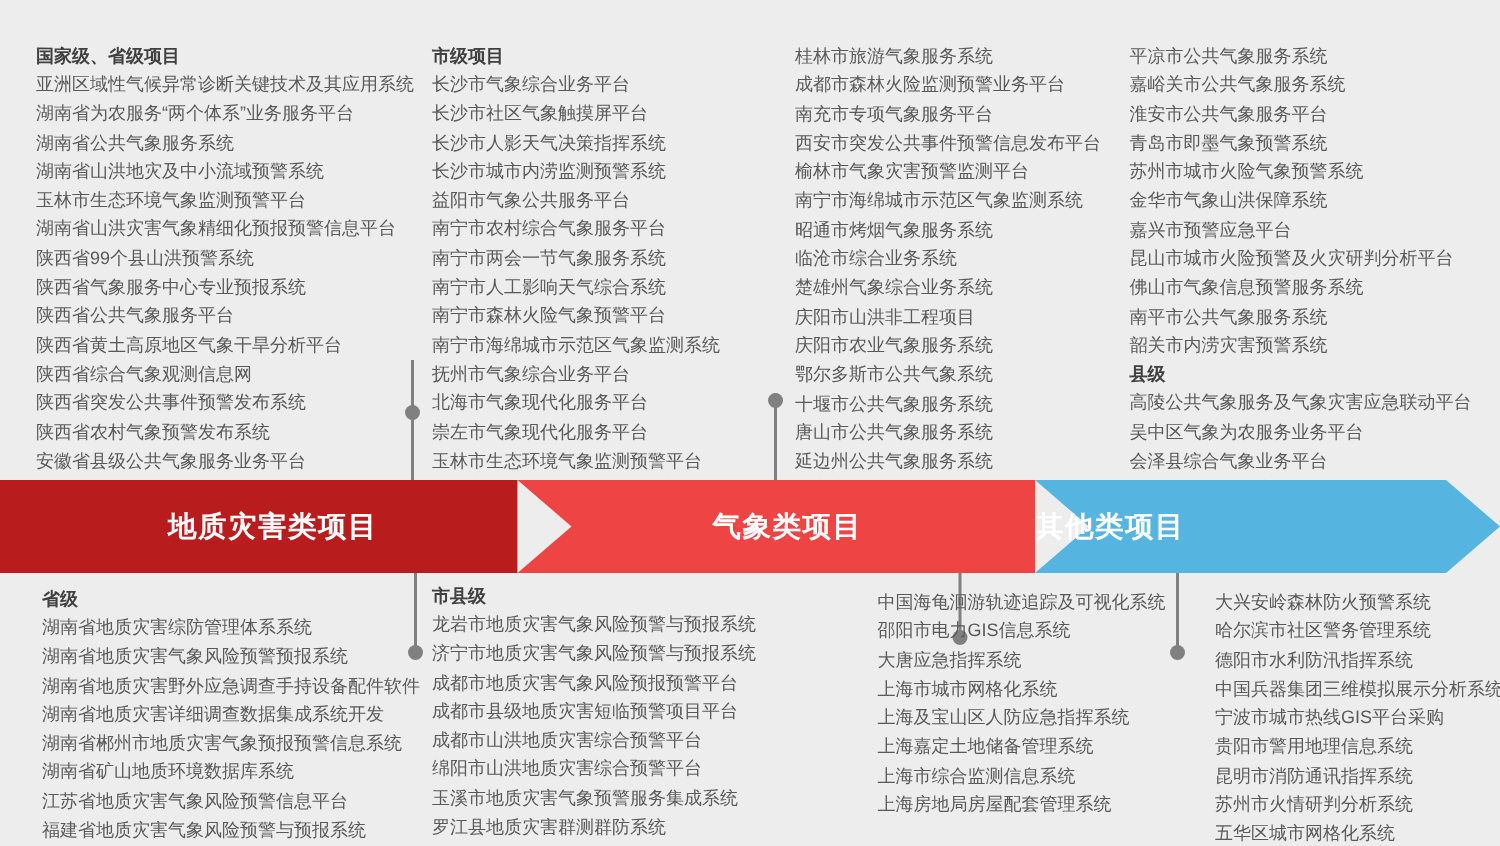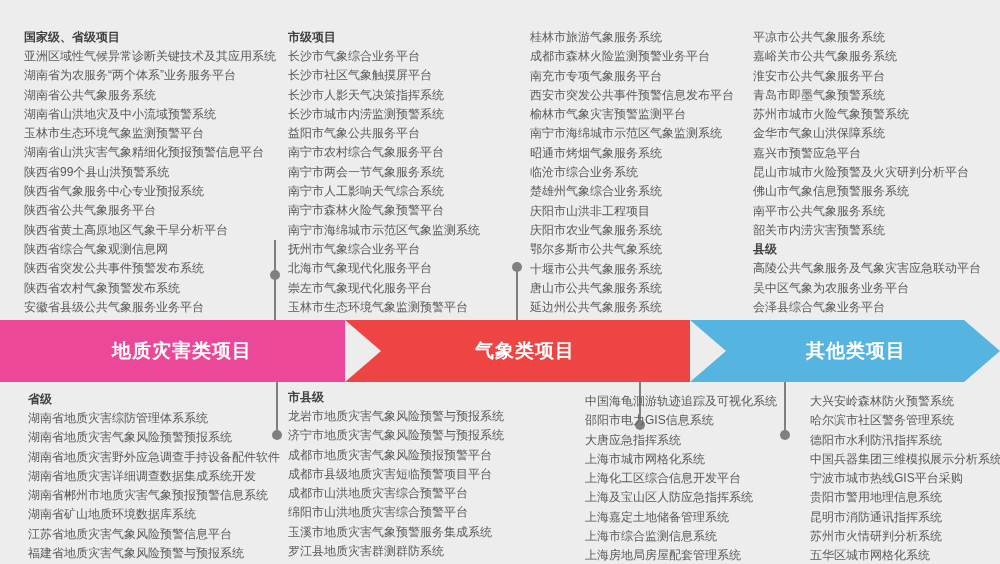--- a/index.html
+++ b/index.html
@@ -28,41 +28,41 @@
   #banner{position:absolute;left:0;top:320px;width:1000px;height:62px;}
   .chev{
     position:absolute;top:0;height:62px;
     display:flex;align-items:center;
   }
   .chev .lbl{
     position:relative;z-index:3;
     color:#ffffff;font-size:19px;font-weight:bold;
     letter-spacing:1px;white-space:nowrap;
   }
-  #chev1{left:0;width:385px;background:#ec4899;}
+  #chev1{left:0;width:385px;background:#b91c1c;}
   #chev1 .lbl{margin-left:112px;}
   #chev1:after{
     content:"";position:absolute;left:385px;top:0;
     width:0;height:0;border-top:31px solid transparent;
     border-bottom:31px solid transparent;border-left:36px solid #55b4e0;
   }
   #chev2{left:345px;width:385px;background:#ef4444;}
   #chev2 .lbl{margin-left:130px;}
   #chev2:before{
     content:"";position:absolute;left:0;top:0;
     width:0;height:0;border-top:31px solid transparent;
     border-bottom:31px solid transparent;border-left:36px solid #ededed;
   }
   #chev2:after{
     content:"";position:absolute;left:385px;top:0;
     width:0;height:0;border-top:31px solid transparent;
     border-bottom:31px solid transparent;border-left:36px solid #c00000;
   }
   #chev3{left:690px;width:274px;background:#55b4e0;}
-  #chev3 .lbl{margin-left:116px;}
+  #chev3 .lbl{}
   #chev3:before{
     content:"";position:absolute;left:0;top:0;
     width:0;height:0;border-top:31px solid transparent;
     border-bottom:31px solid transparent;border-left:36px solid #ededed;
   }
   #chev3:after{
     content:"";position:absolute;left:274px;top:0;
     width:0;height:0;border-top:31px solid transparent;
     border-bottom:31px solid transparent;border-left:36px solid #55b4e0;
   }
@@ -231,21 +231,20 @@
         <div class="it">大邑县防洪防汛预警智指挥系统</div>
       </div>
   </div>
 
   <div class="col" id="bot-col3" style="left:585px;top:392px;width:225px;">
     <div id="bc3-list">
         <div class="it">中国海龟洄游轨迹追踪及可视化系统</div>
         <div class="it">邵阳市电力GIS信息系统</div>
         <div class="it">大唐应急指挥系统</div>
         <div class="it">上海市城市网格化系统</div>
-        <div class="it">上海化工区综合信息开发平台</div>
         <div class="it">上海及宝山区人防应急指挥系统</div>
         <div class="it">上海嘉定土地储备管理系统</div>
         <div class="it">上海市综合监测信息系统</div>
         <div class="it">上海房地局房屋配套管理系统</div>
       </div>
   </div>
 
   <div class="col" id="bot-col4" style="left:810px;top:392px;width:200px;">
     <div id="bc4-list">
         <div class="it">大兴安岭森林防火预警系统</div>

